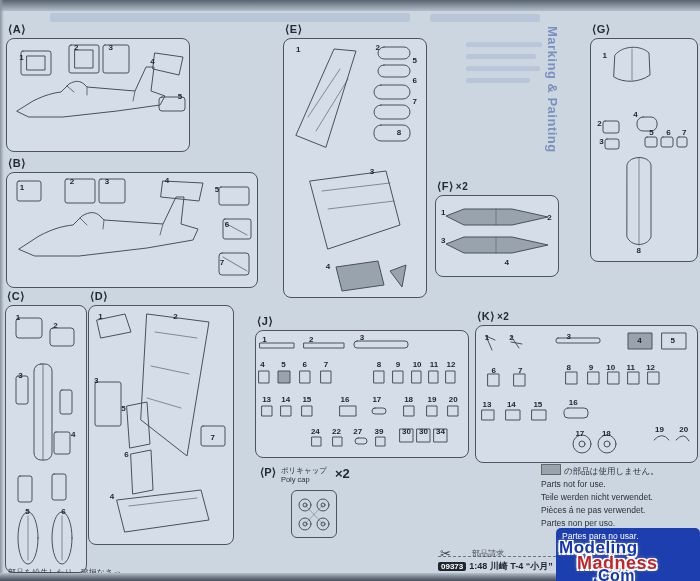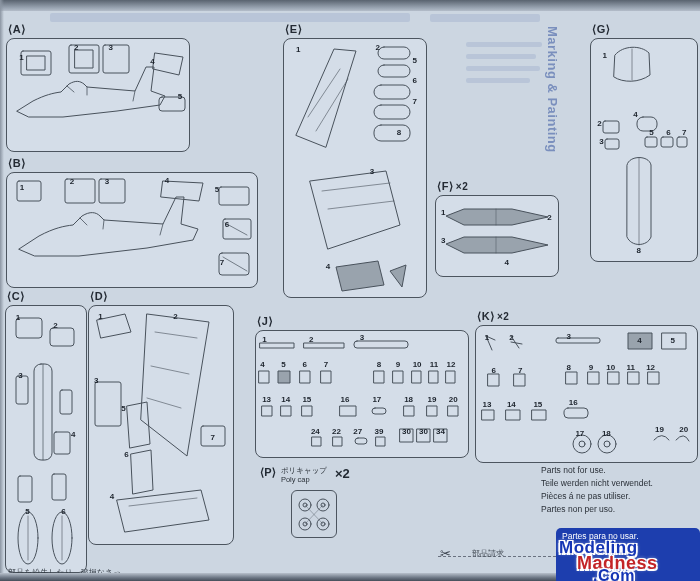--- a/index.html
+++ b/index.html
@@ -367,31 +367,37 @@
       <circle class="ln" cx="31" cy="14" r="6"></circle>
         <circle class="ln" cx="31" cy="14" r="2"></circle>
       <circle class="ln" cx="13" cy="33" r="6"></circle>
         <circle class="ln" cx="13" cy="33" r="2"></circle>
       <circle class="ln" cx="31" cy="33" r="6"></circle>
         <circle class="ln" cx="31" cy="33" r="2"></circle>
     </svg>
   </div>
 
   <div class="legend">
+    <div><span class="swatch"></span><span>の部品は使用しません。</span></div>
     <div>Parts not for use.</div>
     <div>Teile werden nicht verwendet.</div>
-    <div>Pièces á ne pas utiliser.</div>
+    <div>Pièces á ne pas verwendet.</div>
     <div>Partes non per uso.</div>
   </div>
   <div class="legend-line-white">Partes para no usar.</div>
 
   <div class="wm-panel"></div>
   <div class="wm-word wm-1">Modeling</div>
   <div class="wm-word wm-2">Madness</div>
   <div class="wm-word wm-3">.Com</div>
 
   <div class="cutline"></div>
   <div class="scissors">✂</div>
   <div class="cut-label">部品請求</div>
+  <div class="kit-row">
+    <span class="kit-code">09373</span>
+    <span class="kit-title">1:48 川崎 T-4 “小月”</span>
+    <span class="kit-sub">(30659 エアインテイクカバー付)</span>
+  </div>
   <div class="bottom-note">部品を紛失したり、破損なさっ</div>
 
   <div class="bottom-edge"></div>
 </div>
 
 </body></html>

